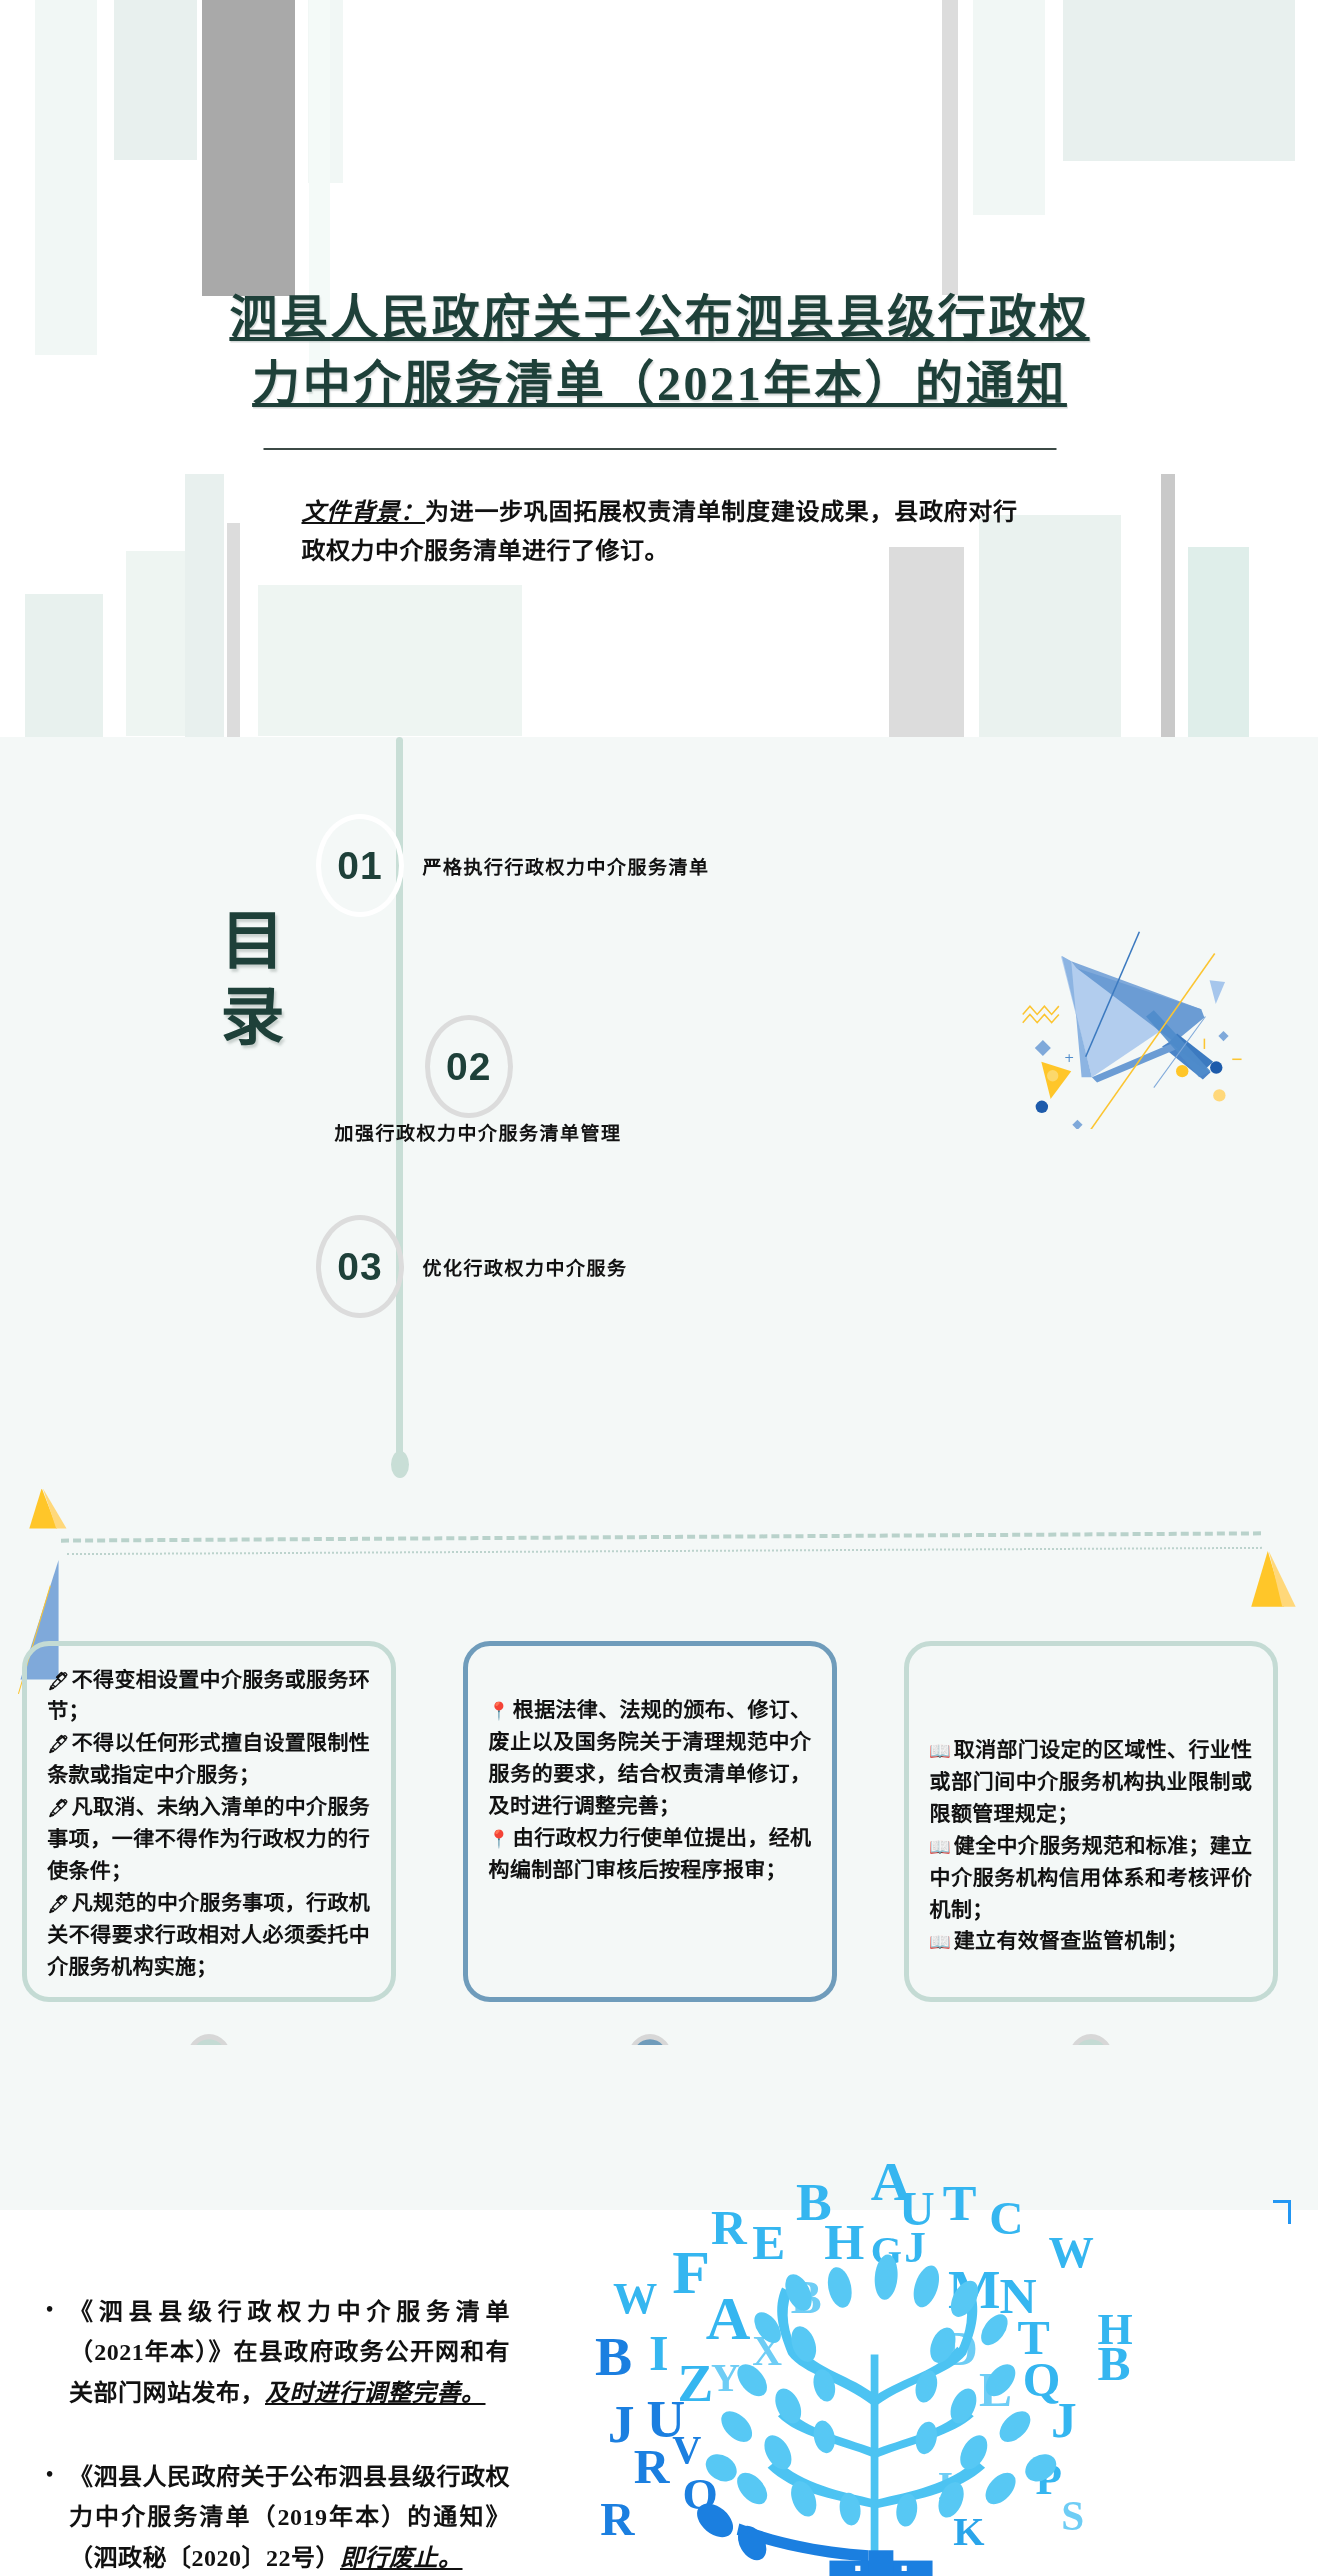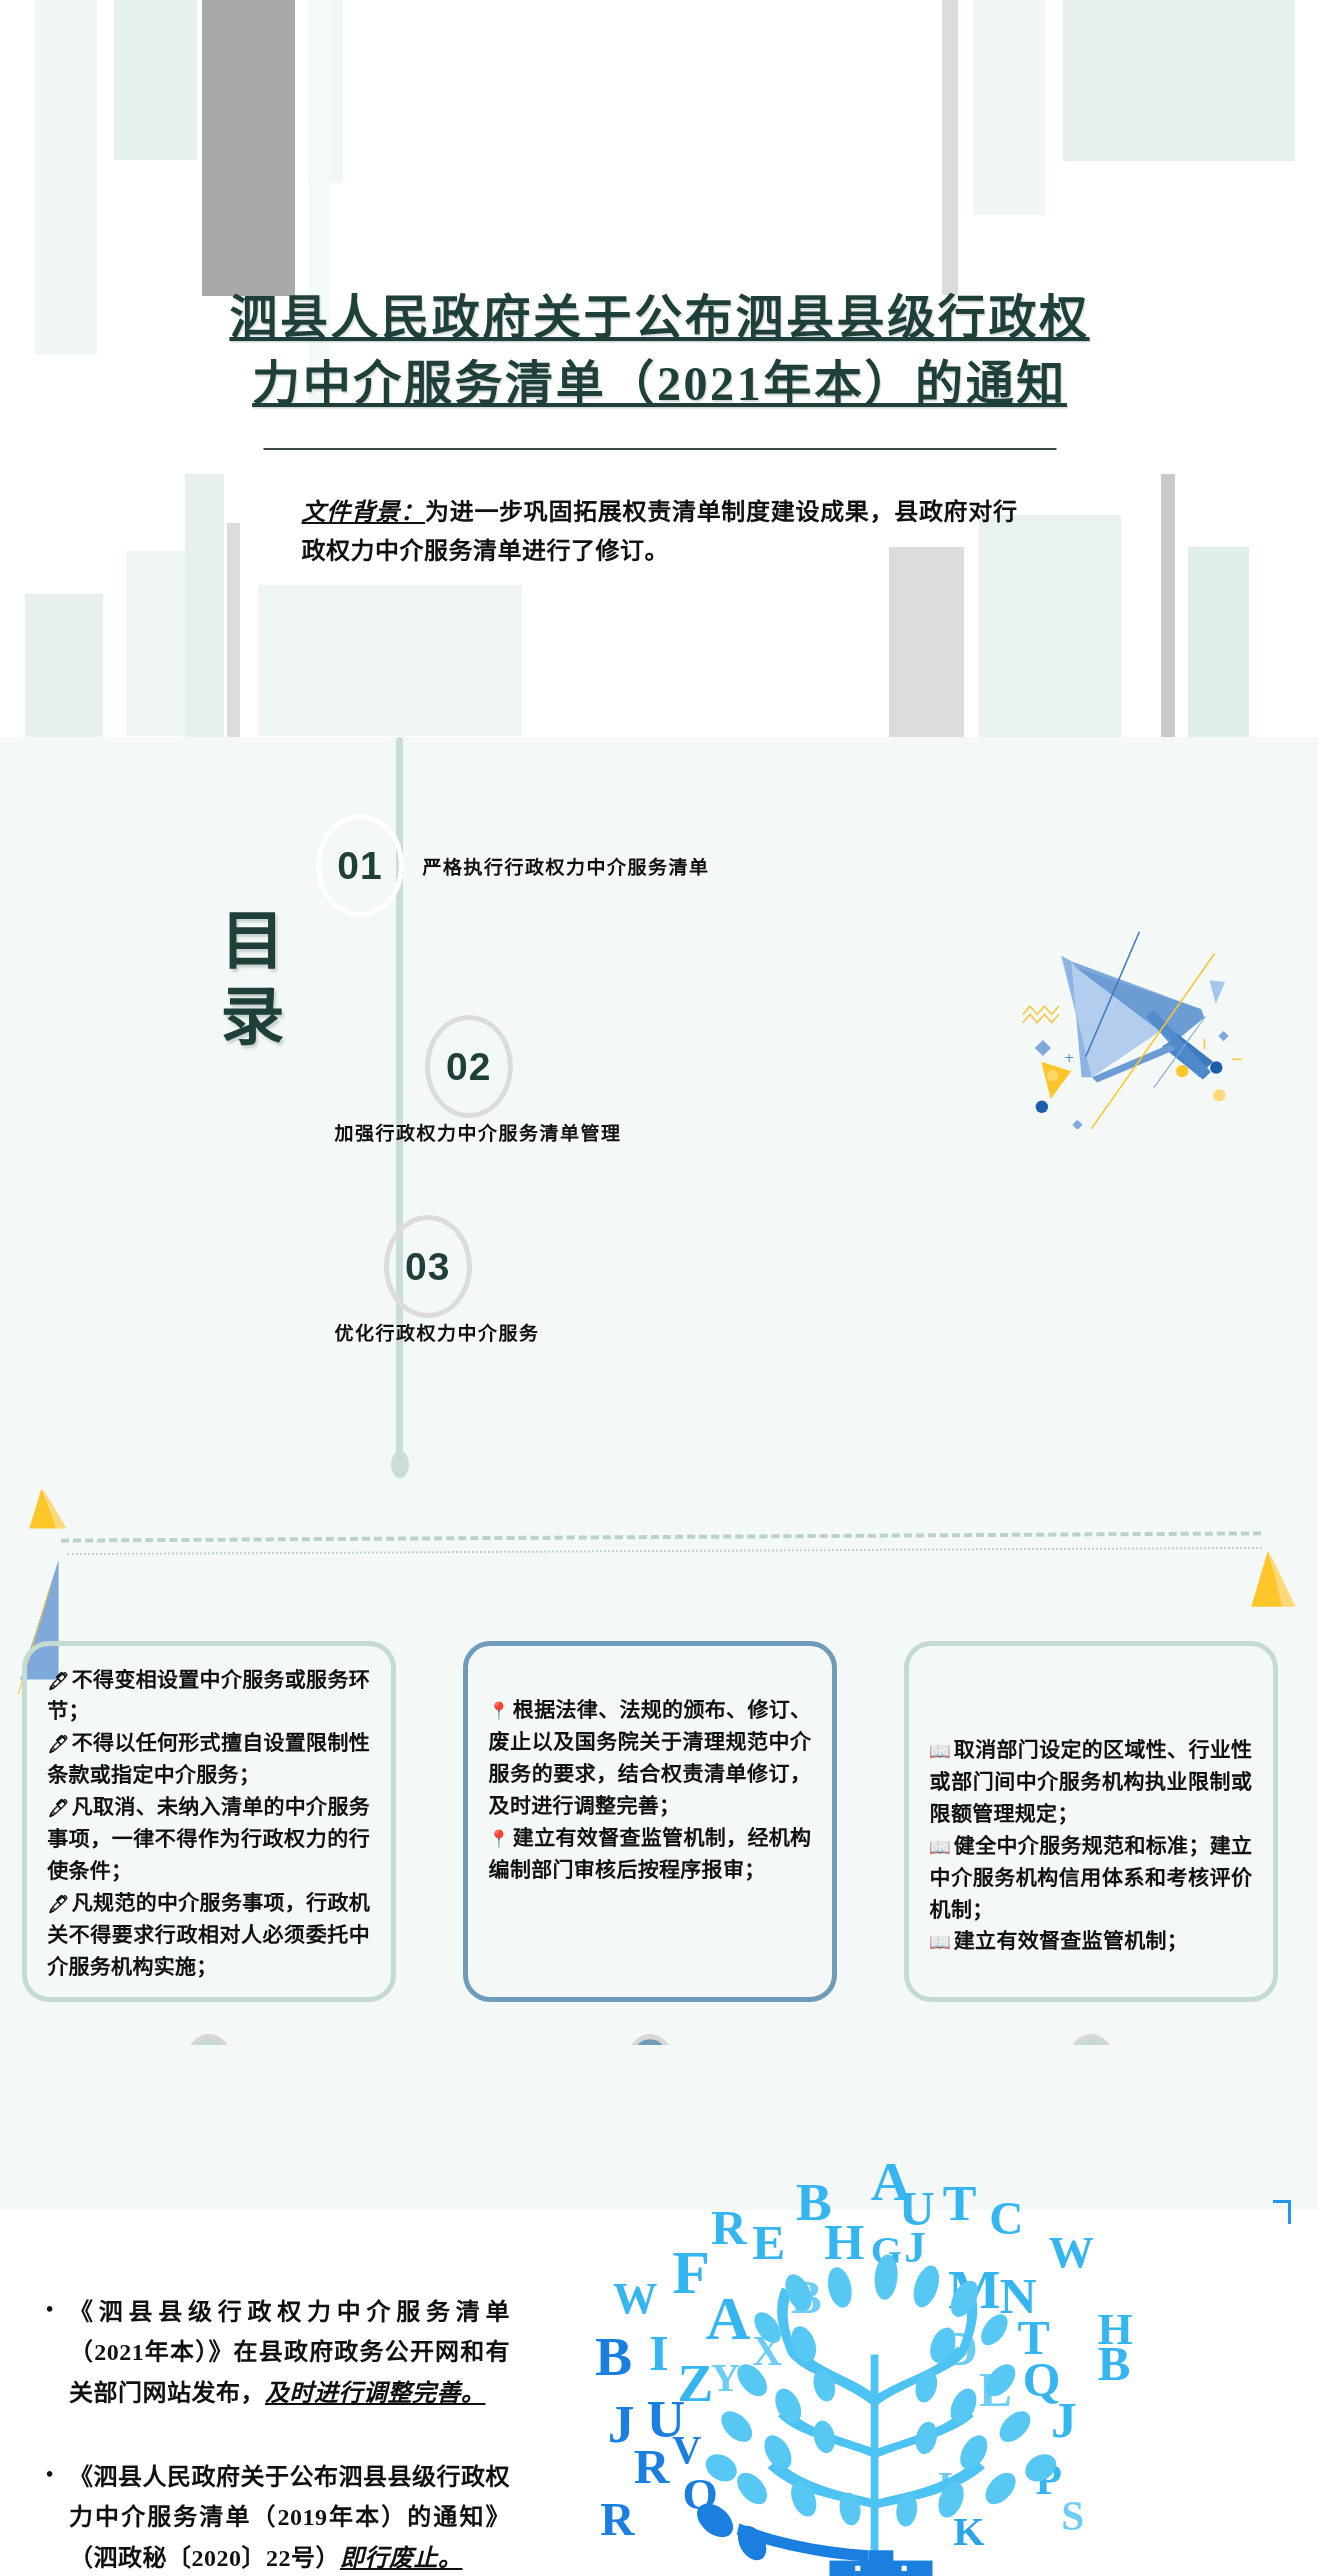--- a/index.html
+++ b/index.html
@@ -180,21 +180,21 @@
     <div class="toc-word">目录</div>
 
     <div class="toc-row" style="top:77px;">
       <div class="toc-num n1">01</div>
       <div class="toc-label">严格执行行政权力中介服务清单</div>
     </div>
     <div class="toc-row" style="top:278px;flex-direction:column;">
       <div class="toc-num n2">02</div>
       <div class="toc-label">加强行政权力中介服务清单管理</div>
     </div>
-    <div class="toc-row" style="top:478px;flex-direction:column;">
+    <div class="toc-row" style="top:478px;">
       <div class="toc-num n3">03</div>
       <div class="toc-label">优化行政权力中介服务</div>
     </div>
 
     <svg class="geo" viewBox="0 0 560 430">
       <polygon points="120,95 350,215 180,330" fill="#a6c6ec" opacity=".85"></polygon>
       <polygon points="122,95 140,105 160,330 180,330" fill="#8cb4e2"></polygon>
       <polygon points="140,105 392,198 380,215 150,118" fill="#7fa9da"></polygon>
       <polygon points="150,118 392,198 398,214 340,262" fill="#6b9cd4"></polygon>
       <polygon points="335,258 410,320 395,334 316,270" fill="#4a84c8"></polygon>
@@ -245,21 +245,21 @@
         <span class="b"><span class="bullet">🖋</span><span>不得变相设置中介服务或服务环节；</span></span><br>
         <span class="b"><span class="bullet">🖋</span><span>不得以任何形式擅自设置限制性条款或指定中介服务；</span></span><br>
         <span class="b"><span class="bullet">🖋</span><span>凡取消、未纳入清单的中介服务事项，一律不得作为行政权力的行使条件；</span></span><br>
         <span class="b"><span class="bullet">🖋</span><span>凡规范的中介服务事项，行政机关不得要求行政相对人必须委托中介服务机构实施；</span></span>
       </div>
     </div>
 
     <div class="card c2">
       <div class="card-body">
         <span class="b"><span class="bullet">📍</span><span>根据法律、法规的颁布、修订、废止以及国务院关于清理规范中介服务的要求，结合权责清单修订，及时进行调整完善；</span></span><br>
-        <span class="b"><span class="bullet">📍</span><span>建立有效督查监管机制，经机构编制部门审核后按程序报审；</span></span>
+        <span class="b"><span class="bullet">📍</span><span>由行政权力行使单位提出，经机构编制部门审核后按程序报审；</span></span>
       </div>
     </div>
 
     <div class="card c3">
       <div class="card-body">
         <span class="b"><span class="bullet">📖</span><span>取消部门设定的区域性、行业性或部门间中介服务机构执业限制或限额管理规定；</span></span><br>
         <span class="b"><span class="bullet">📖</span><span>健全中介服务规范和标准；建立中介服务机构信用体系和考核评价机制；</span></span><br>
         <span class="b"><span class="bullet">📖</span><span>建立有效督查监管机制；</span></span>
       </div>
     </div>

